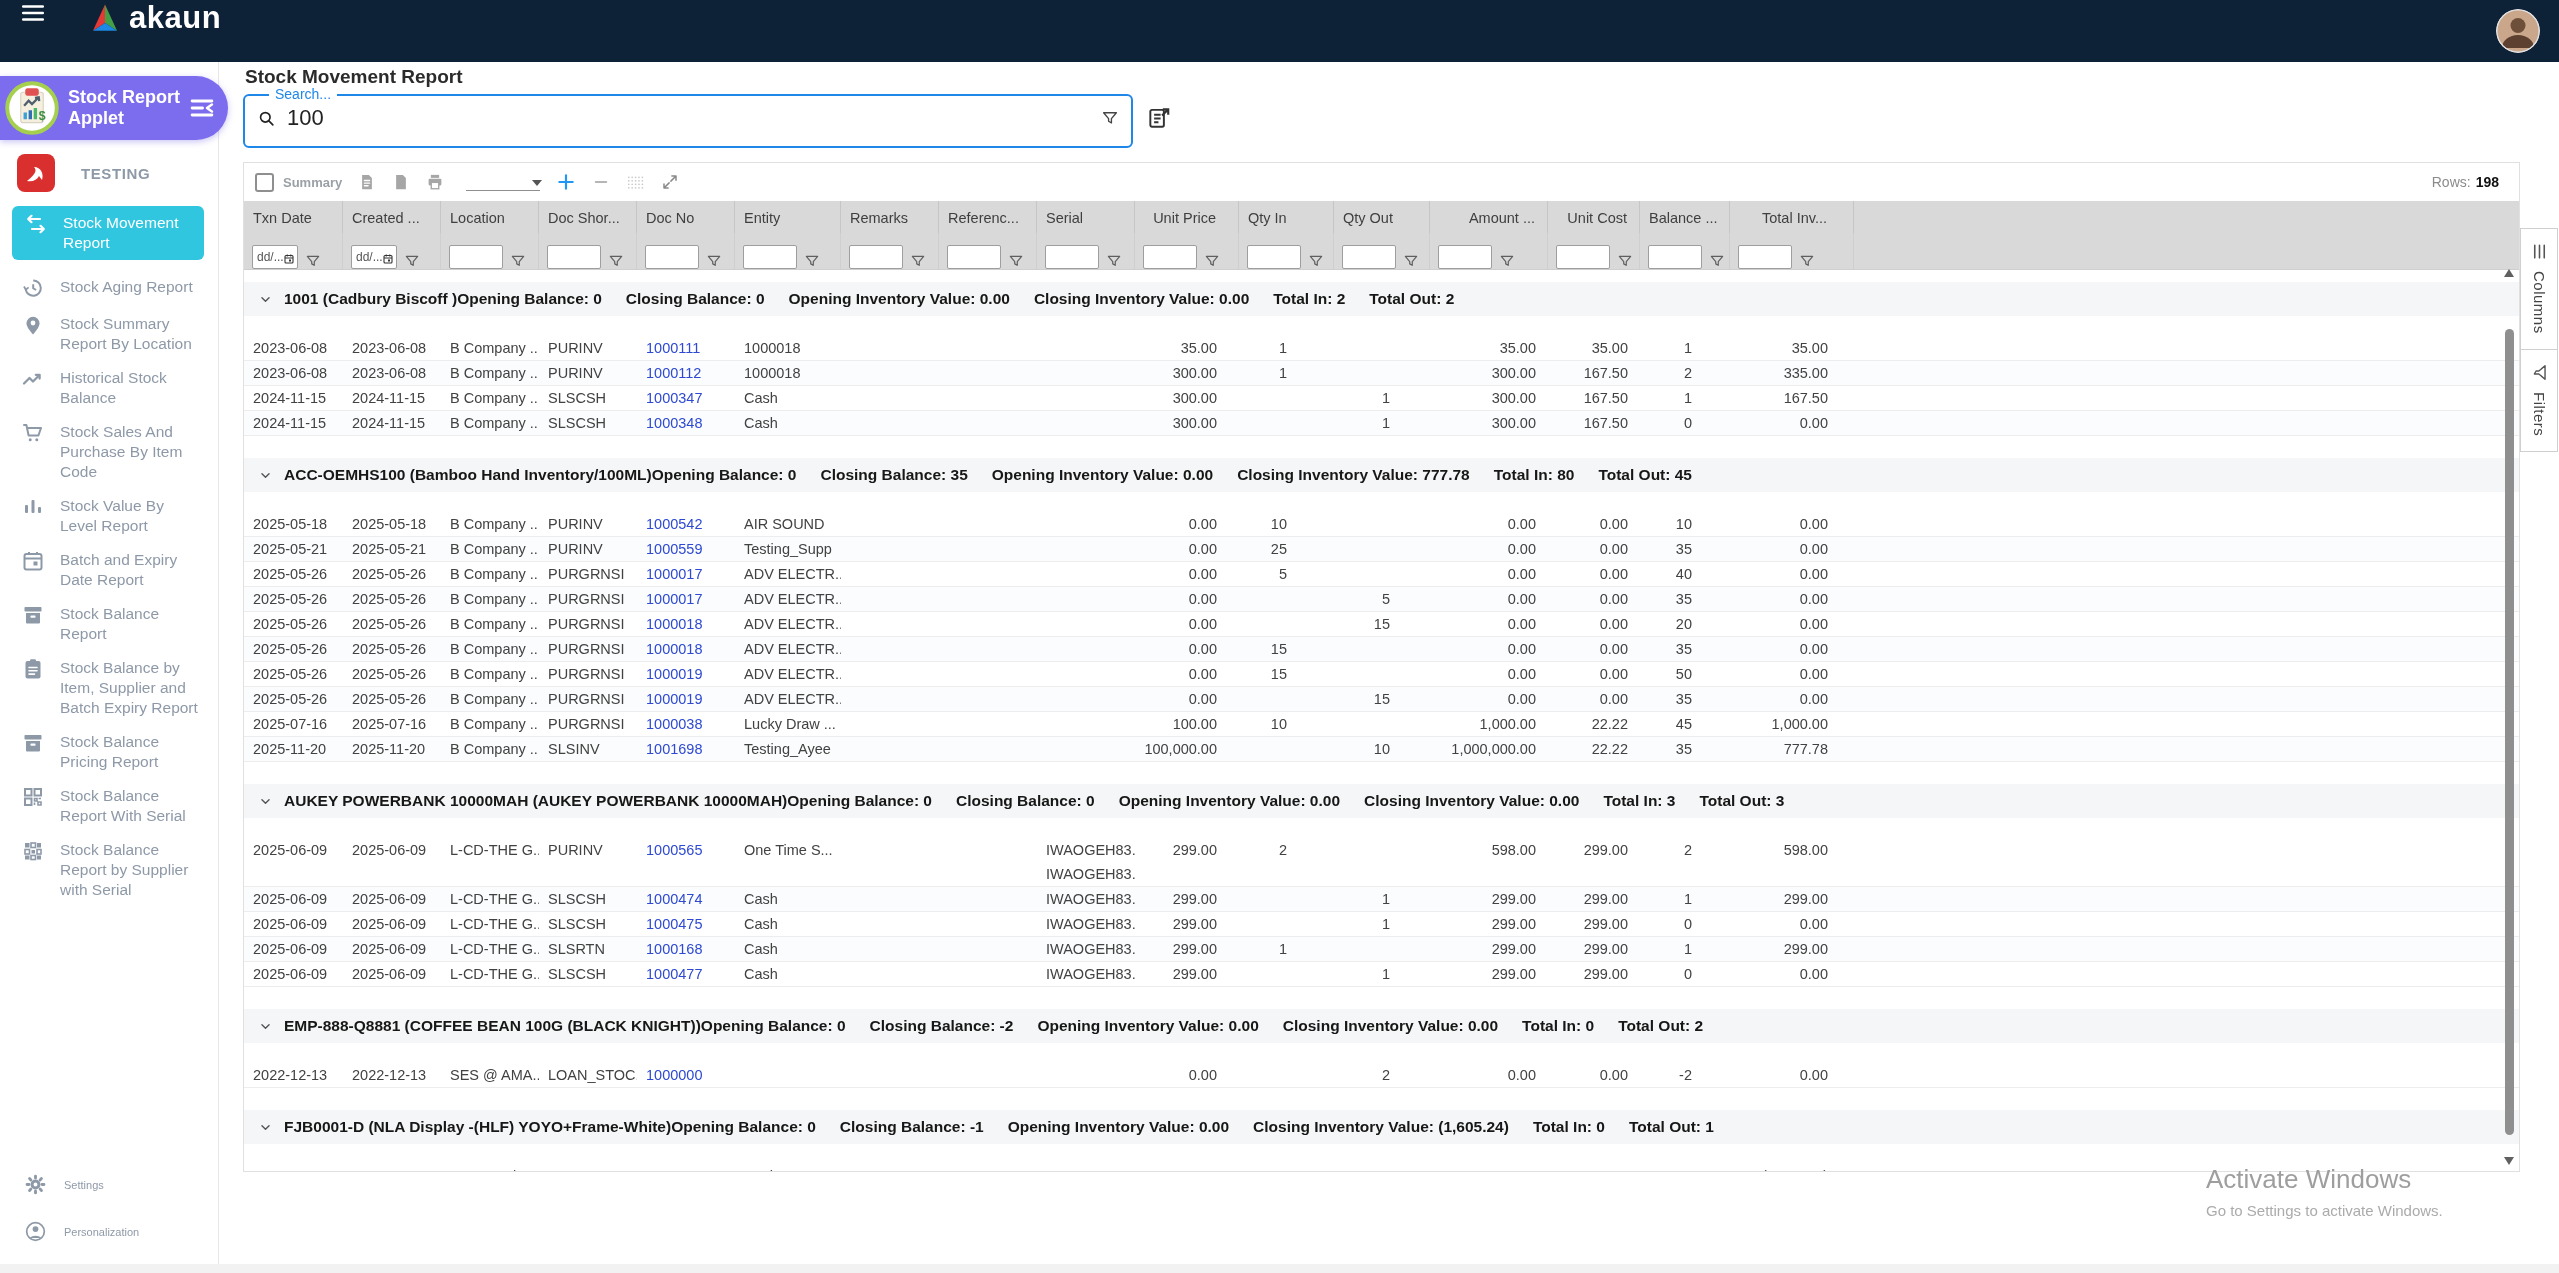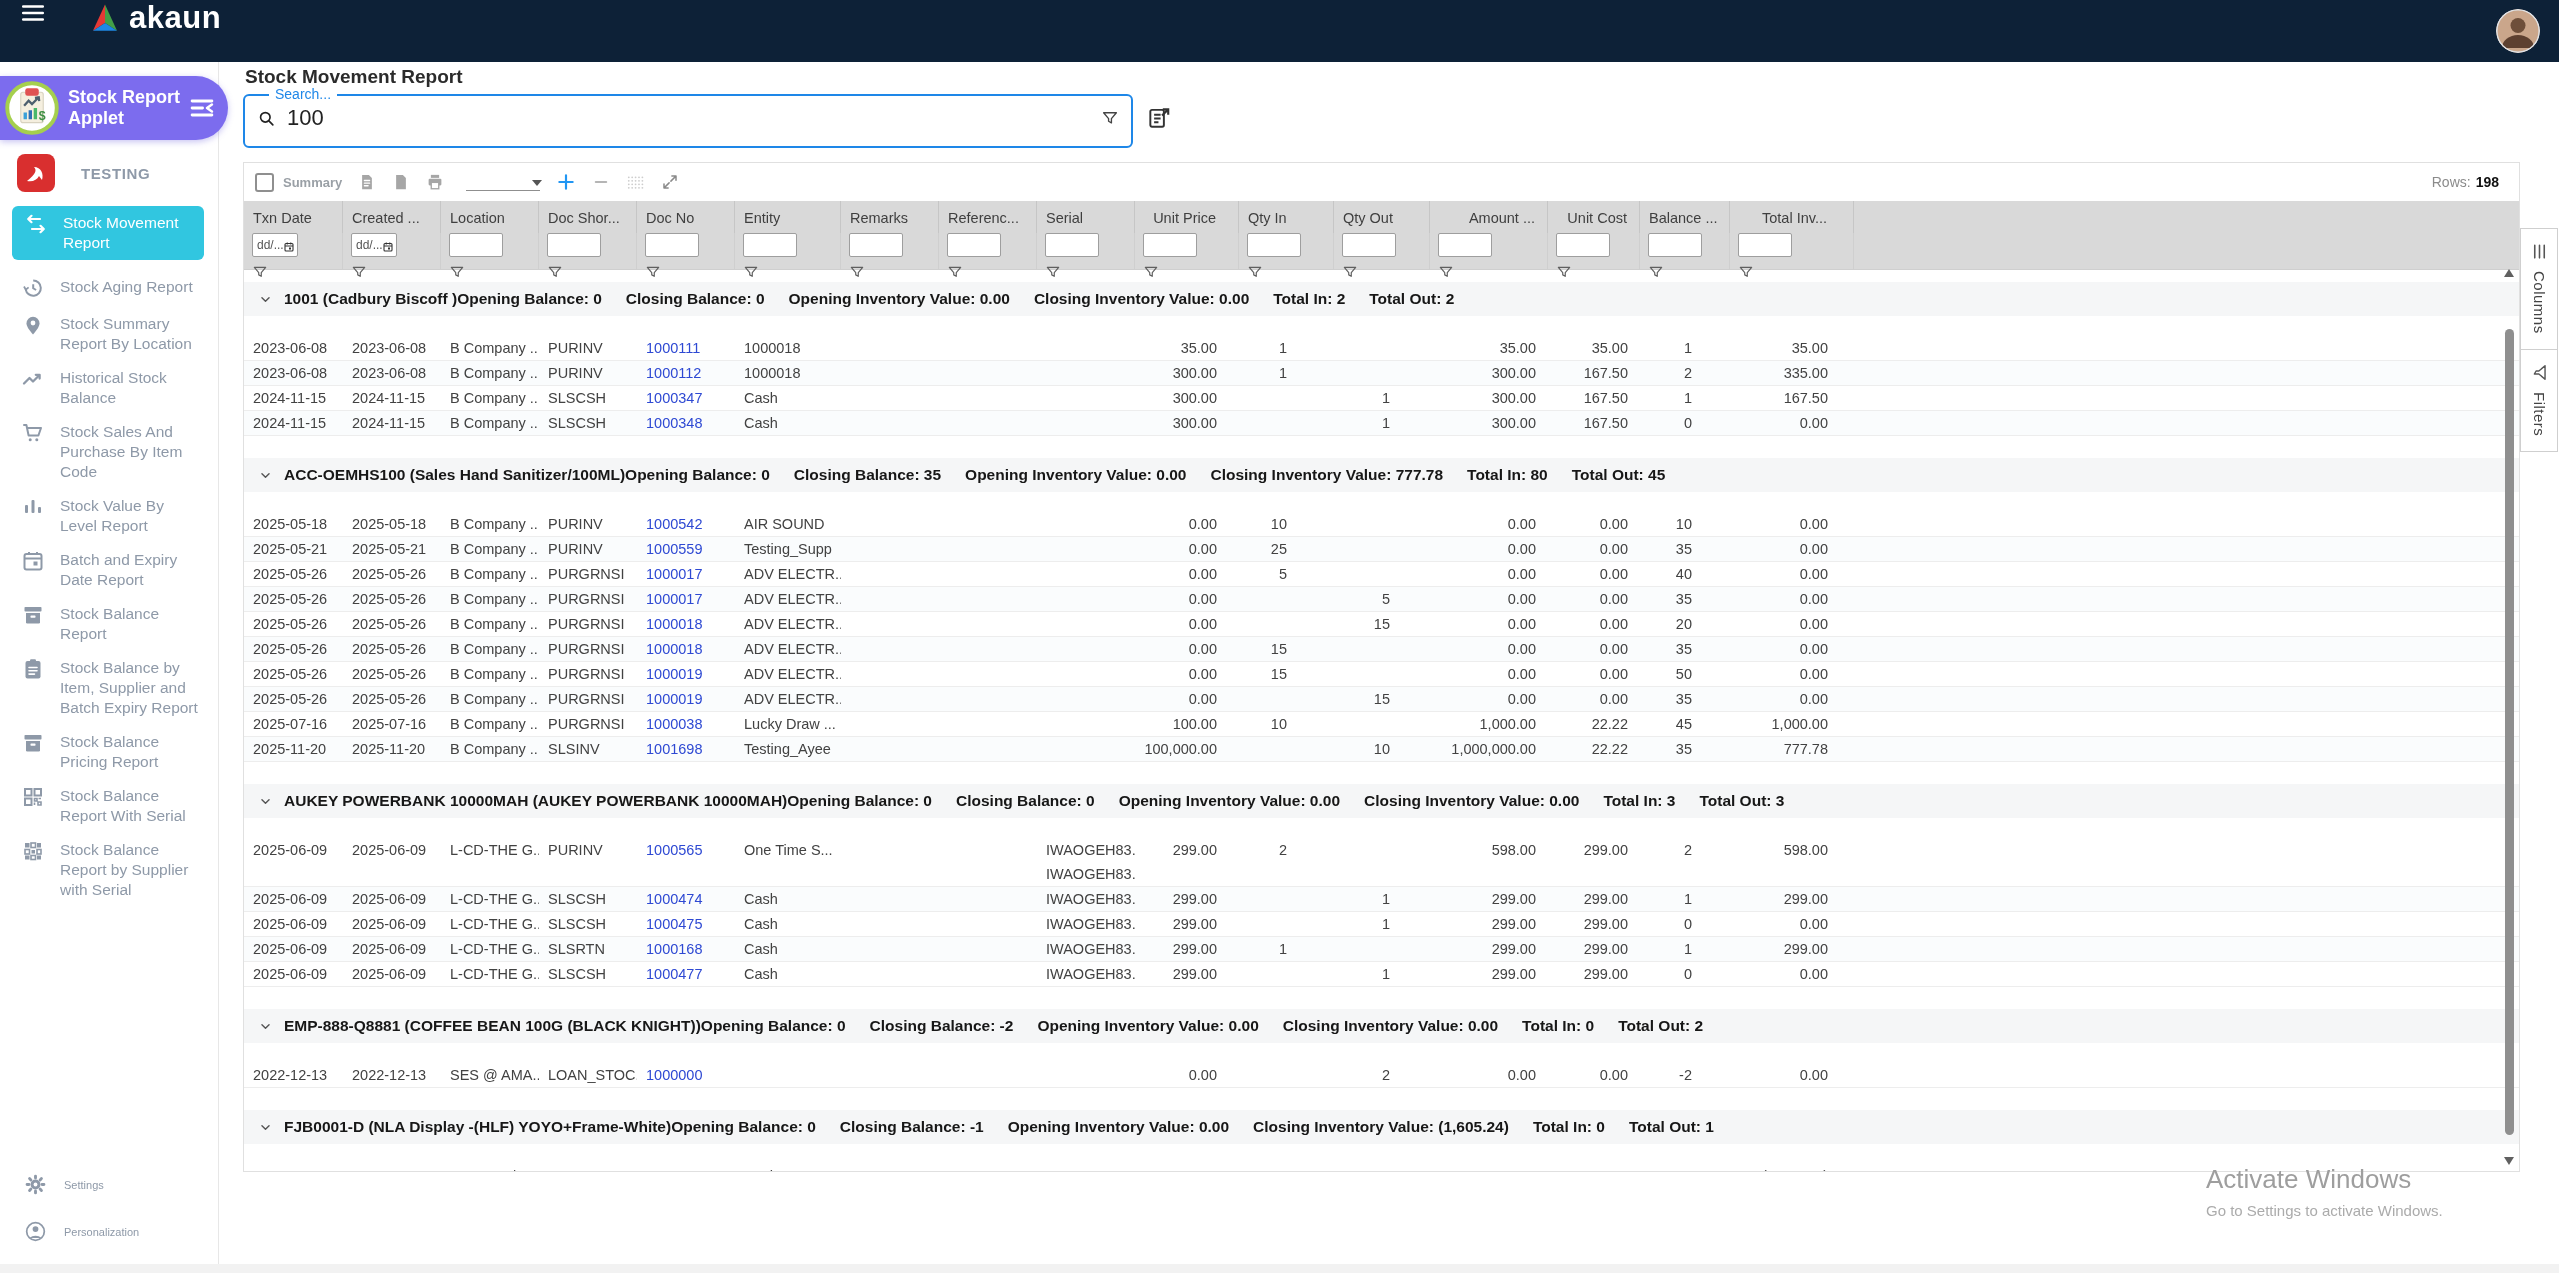--- a/index.html
+++ b/index.html
@@ -55,21 +55,21 @@
   .tb-ic.minus{color:#b5b5b5;}
   .tb-ic.dots-grid{color:#cdcdcd;width:19px;height:19px;}
   .tb-ic.expand{color:#8a8a8a;}
   .tb-rows{margin-left:auto;padding-right:20px;font-size:14px;color:#8b8b8b;}
   .tb-rows b{color:#111;margin-left:5px;font-weight:700;}
   
   .grid{display:grid;grid-template-columns:99px 98px 98px 98px 98px 106px 98px 98px 98px 104px 95px 96px 118px 92px 90px 124px 1fr;}
   .thead{background:#d9d9d9;border-bottom:1px solid #cfcfcf;}
   .th{height:32px;line-height:34px;font-size:14.5px;color:#3f3f3f;padding-left:9px;border-right:1px solid #c6c6c6;overflow:hidden;white-space:nowrap;box-sizing:border-box;cursor:pointer;}
   .th.filler{border-right:none;}
-  .fc{height:36px;display:flex;align-items:flex-start;padding-left:8px;gap:7px;border-right:1px solid #cfcfcf;box-sizing:border-box;flex-direction:column;}
+  .fc{height:36px;display:flex;align-items:flex-end;padding-left:8px;gap:7px;border-right:1px solid #cfcfcf;box-sizing:border-box;}
   .fc.filler{border-right:none;}
   .finput-wrap{position:relative;display:inline-block;}
   .finput{height:24px;width:54px;border:1px solid #9e9e9e;border-radius:2px;background:#fff;font-size:12px;padding:0 4px;box-sizing:border-box;outline:none;font-family:"Liberation Sans",sans-serif;color:#333;}
   .finput.date{width:46px;padding-right:14px;}
   .finput::placeholder{color:#555;}
   .cal{position:absolute;right:3px;top:6px;width:12px;height:12px;color:#333;}
   .ficon{width:16px;height:16px;color:#5f5f5f;cursor:pointer;flex:0 0 auto;}
   
   .tbody{position:relative;}
   .g-band{height:34px;background:#f5f6f7;display:flex;align-items:center;padding-left:13px;margin-top:22px;margin-bottom:20px;cursor:pointer;}
@@ -570,21 +570,21 @@
         <div class="td c12">300.00</div>
         <div class="td c13">167.50</div>
         <div class="td c14">0</div>
         <div class="td c15">0.00</div>
         <div class="td"></div>
       </div>
       <div class="g-band">
         <span class="g-chev"><svg viewBox="0 0 24 24" width="100%" height="100%" fill="none" stroke="currentColor" stroke-width="2" stroke-linecap="round" stroke-linejoin="round">
             <path d="M7 9.5l5 5 5-5"></path>
           </svg></span>
-        <span class="g-title">ACC-OEMHS100 (Sales Hand Sanitizer/100ML)</span>
+        <span class="g-title">ACC-OEMHS100 (Bamboo Hand Inventory/100ML)</span>
         <span class="g-stat s0">Opening Balance: 0</span>
         <span class="g-stat">Closing Balance: 35</span>
         <span class="g-stat">Opening Inventory Value: 0.00</span>
         <span class="g-stat">Closing Inventory Value: 777.78</span>
         <span class="g-stat">Total In: 80</span>
         <span class="g-stat">Total Out: 45</span>
       </div>
       <div class="t-row grid">
         <div class="td c0">2025-05-18</div>
         <div class="td c1">2025-05-18</div>

